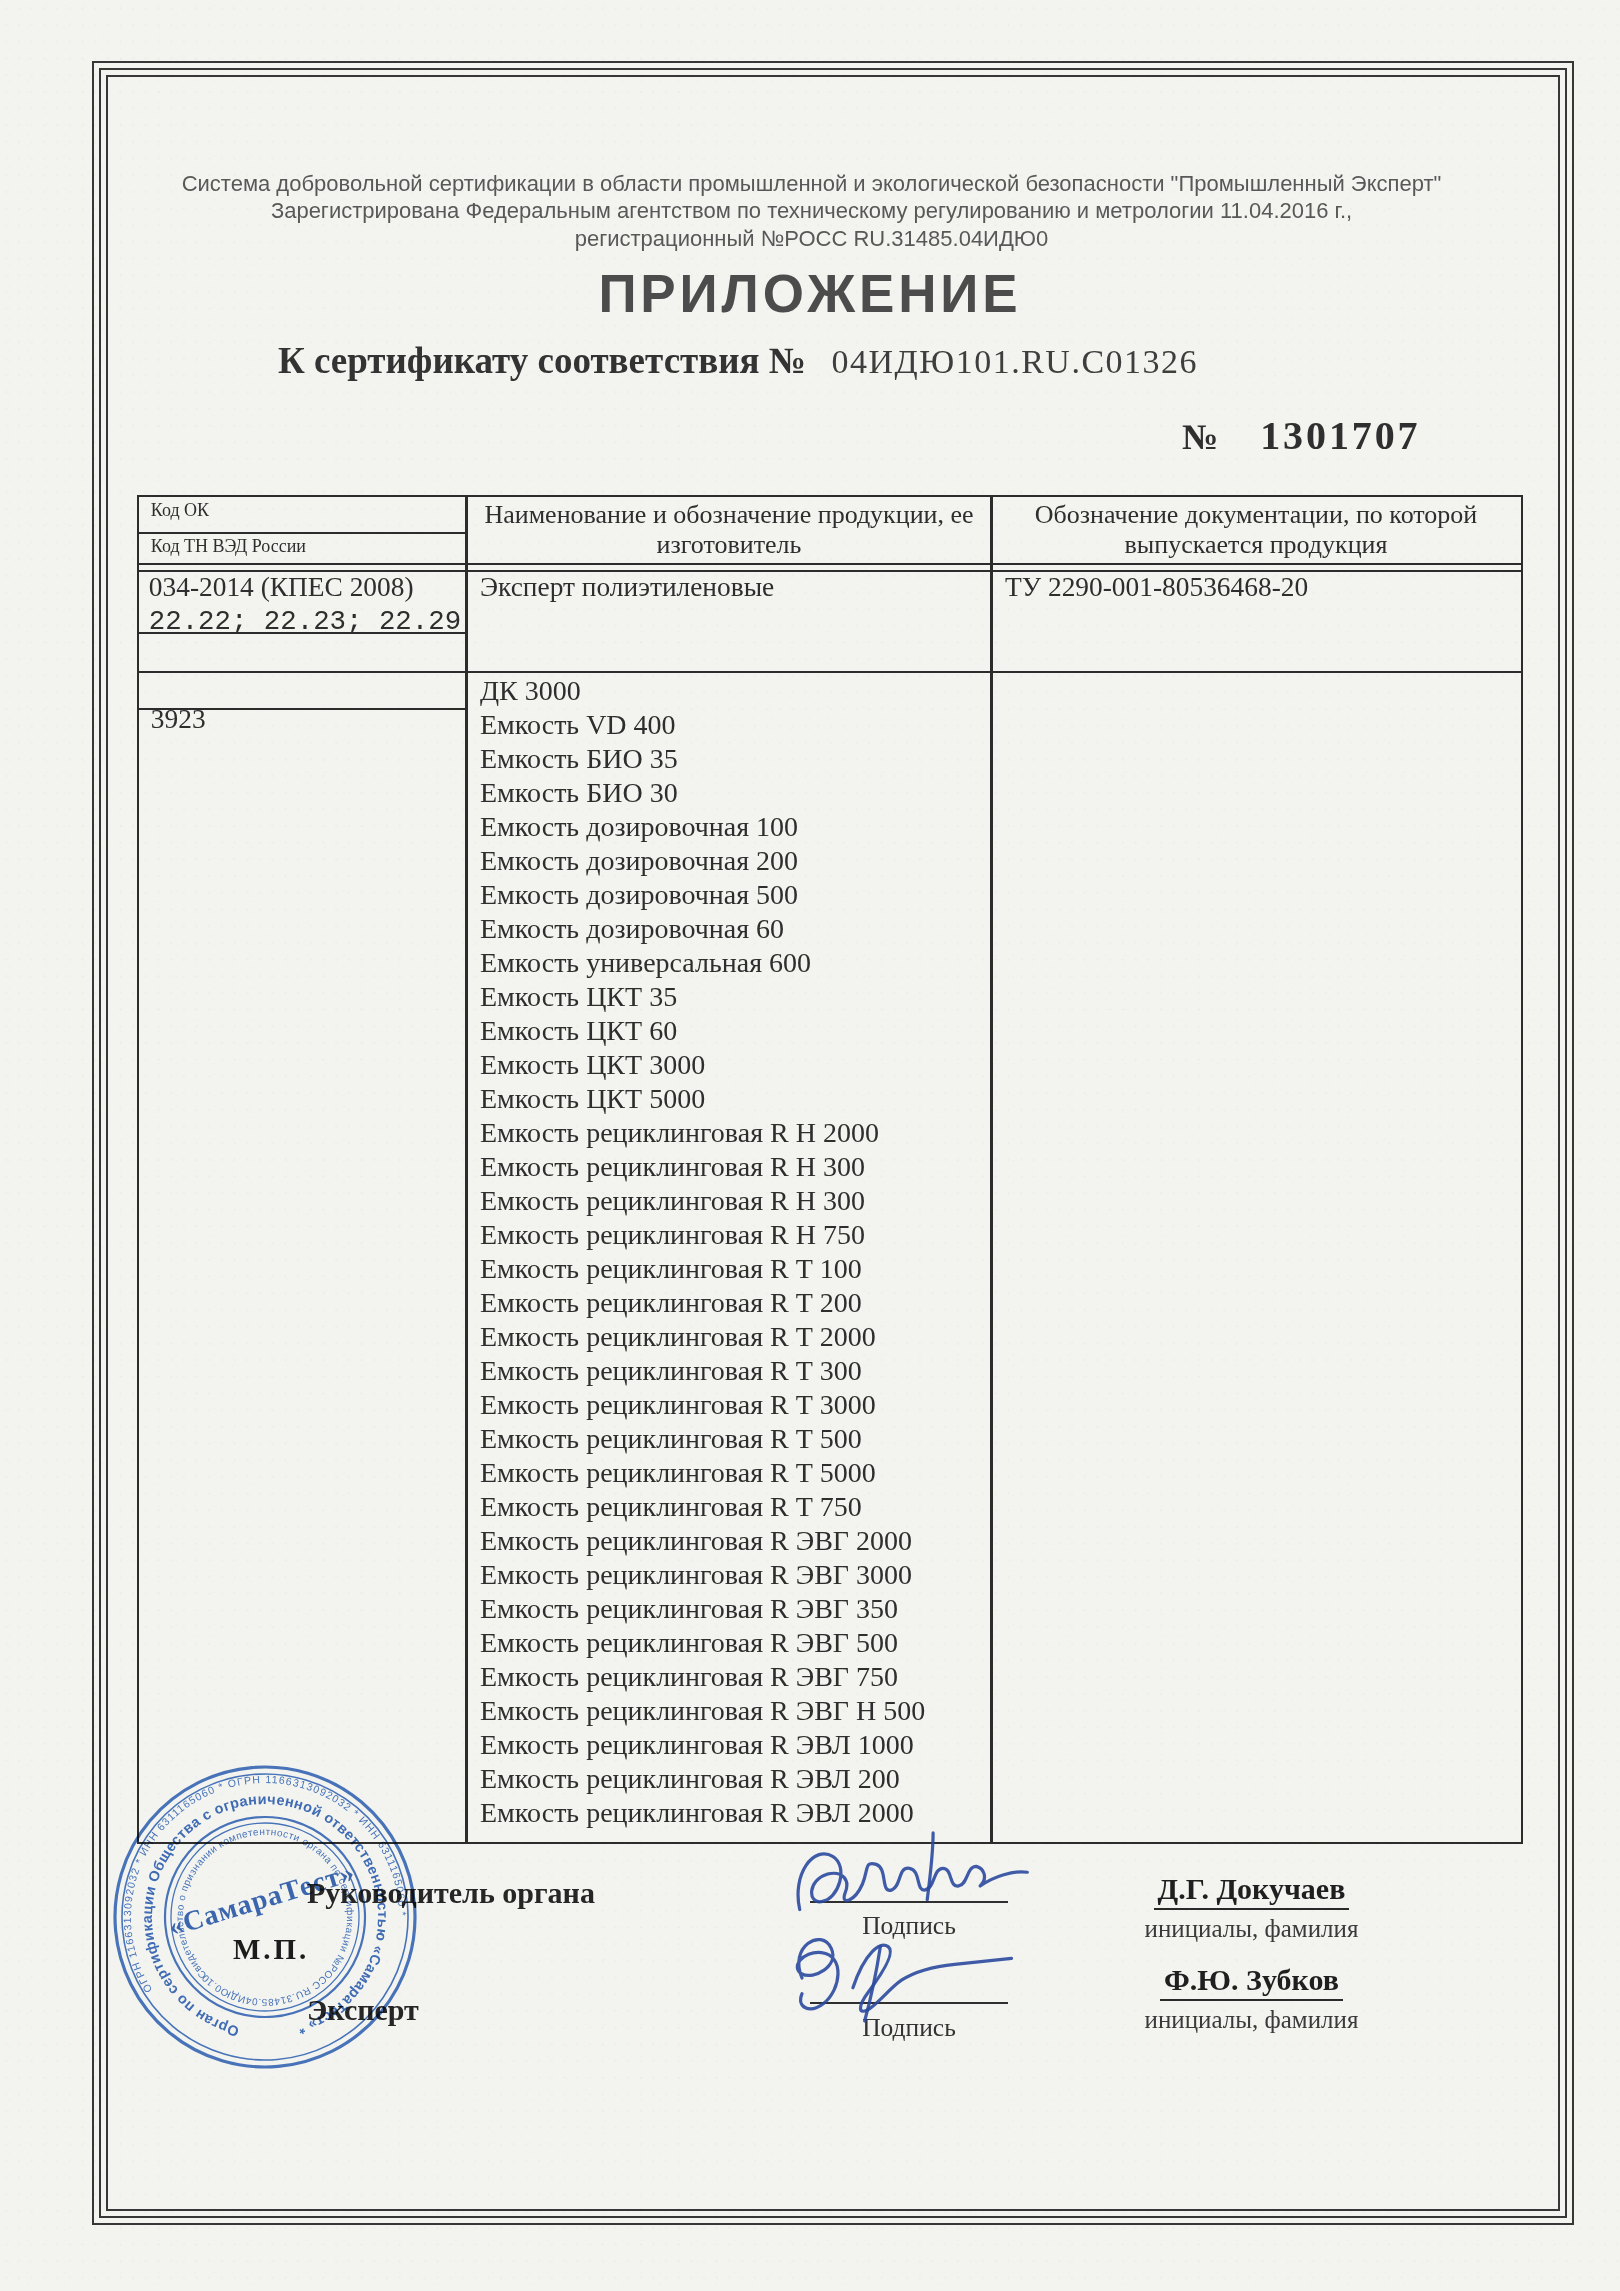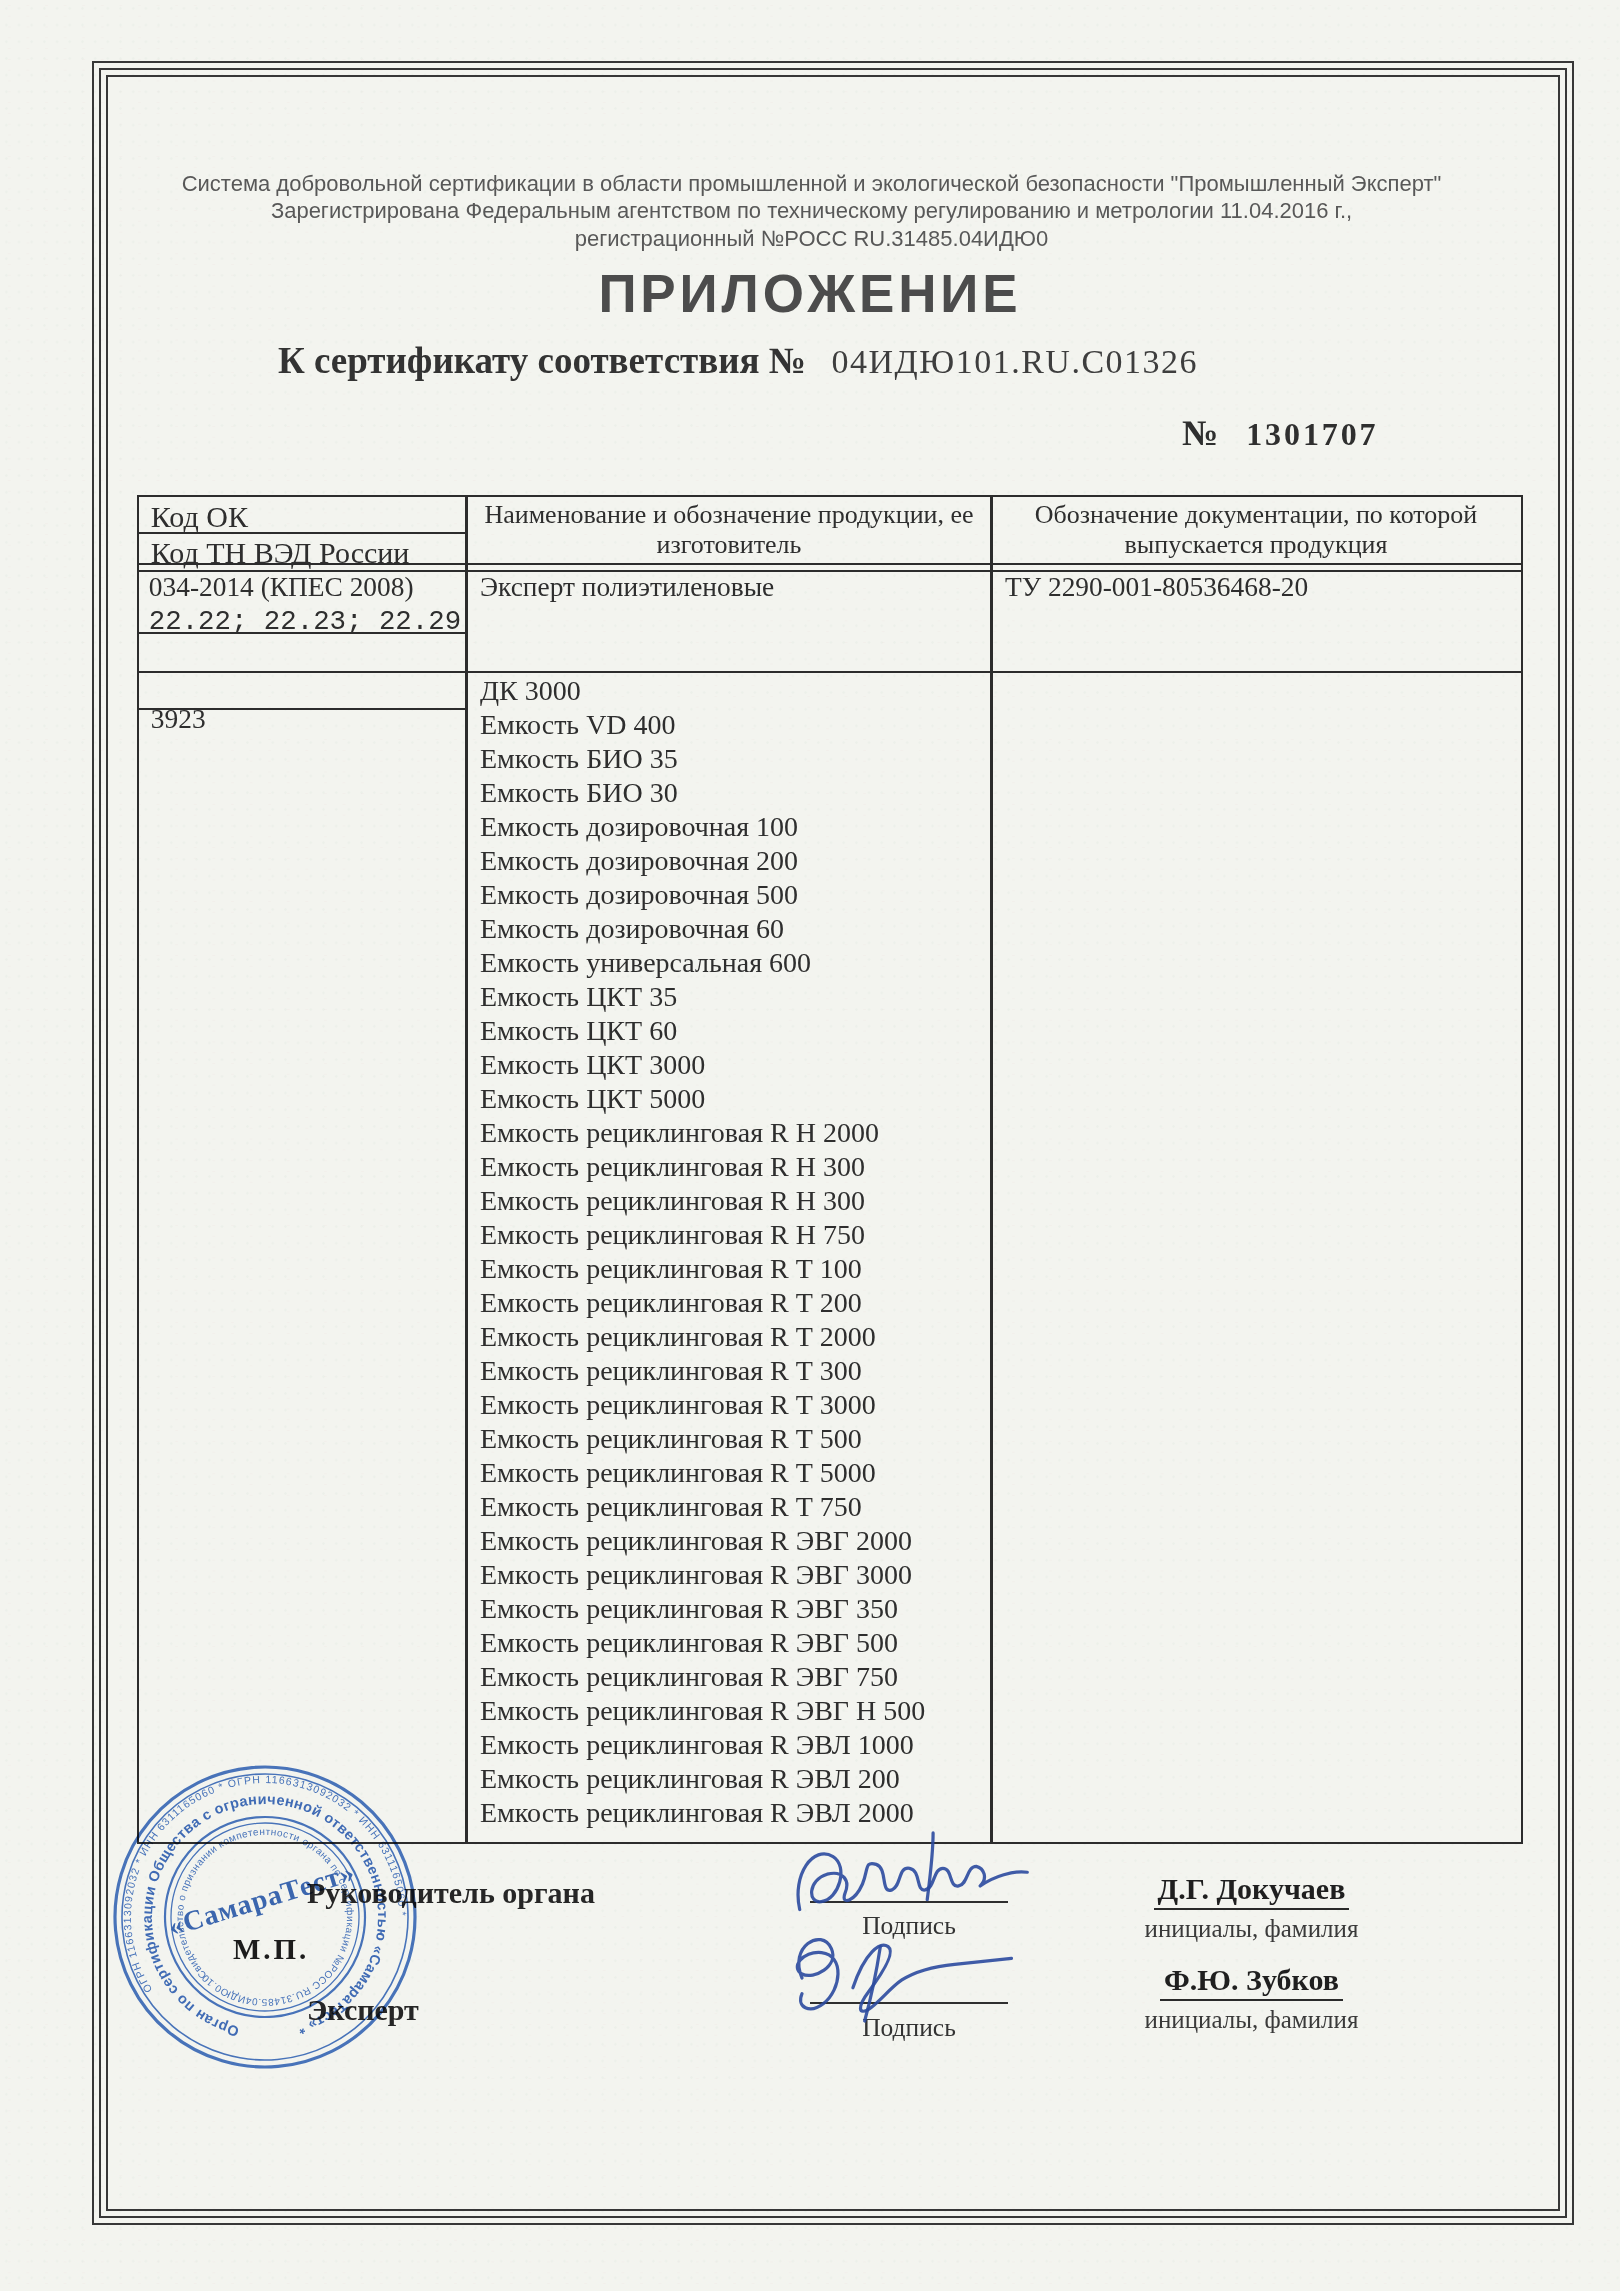--- a/index.html
+++ b/index.html
@@ -22,35 +22,35 @@
   .reg{position:absolute;left:118px;width:1387px;top:170px;text-align:center;
        font-family:"Liberation Sans",sans-serif;font-size:22px;line-height:27.4px;color:#585858;}
   .title{position:absolute;left:0;width:1620px;top:263px;text-align:center;
        font-family:"Liberation Sans",sans-serif;font-weight:700;font-size:53px;
        letter-spacing:3.9px;color:#4c4c4c;}
   .subtitle{position:absolute;left:0;width:1476px;top:339px;text-align:center;color:#333;}
   .subtitle .lab{font-weight:700;font-size:37px;}
   .subtitle .num{font-size:34px;margin-left:25.5px;letter-spacing:1.5px;color:#3e3e3e;}
   .docnum{position:absolute;left:1182px;top:412px;color:#2f2f2f;}
   .docnum .ns{font-weight:700;font-size:36px;}
-  .docnum .nd{font-weight:700;font-size:32px;margin-left:28px;letter-spacing:2.9px;}
+  .docnum .nd{font-weight:700;font-size:40px;margin-left:42px;letter-spacing:2.9px;}
 
   
   .tbl{position:absolute;left:137px;top:495px;width:1382px;height:1345px;
        border:2.5px solid #2c2c2c;overflow:hidden;}
   .ln{position:absolute;background:#2c2c2c;}
   .v1{left:326px;top:0;width:2.5px;height:100%;}
   .v2{left:851px;top:0;width:2.5px;height:100%;}
   .h-c1a{left:0;top:35px;width:328px;height:2px;}
   .h-d1{left:0;top:66px;width:100%;height:2.2px;}
   .h-d2{left:0;top:73px;width:100%;height:2.2px;}
   .h-c1b{left:0;top:135px;width:328px;height:2px;}
   .h-full{left:0;top:174px;width:100%;height:2.2px;}
   .h-c1c{left:0;top:211px;width:328px;height:2px;}
-  .cell{position:absolute;font-size:30px;white-space:nowrap;}
+  .cell{position:absolute;font-size:18px;white-space:nowrap;}
   .hc{font-size:26px;line-height:30px;text-align:center;white-space:normal;}
   .c-kod1{left:11.8px;top:2.9px;}
   .c-kod2{left:11.8px;top:39px;}
   .c-h2{left:331px;top:2.9px;width:518px;}
   .c-h3{left:856px;top:2.9px;width:522px;}
   .c-ok1{left:9.8px;top:75px;font-size:27.4px;}
   .c-ok2{left:9.8px;top:109px;font-size:27.4px;font-family:Liberation Mono, monospace;}
   .c-prod{left:341px;top:75px;font-size:27.4px;}
   .c-doc{left:866px;top:75px;font-size:27.4px;}
   .c-3923{left:11.8px;top:207px;font-size:27.4px;}

